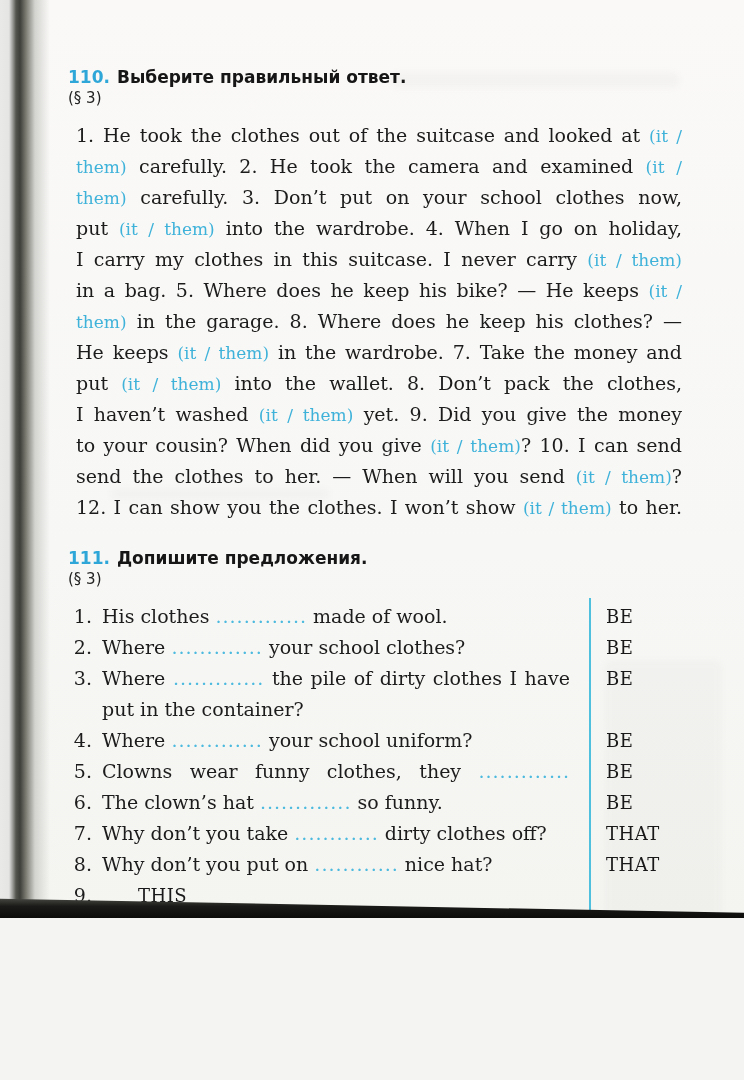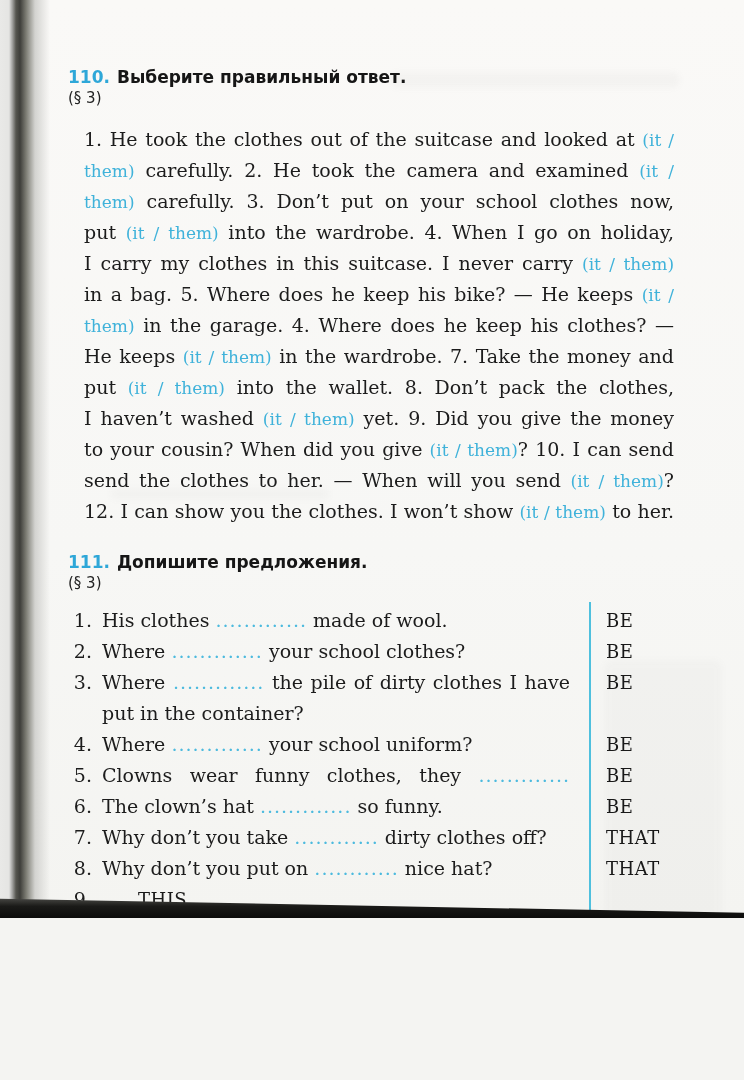--- a/index.html
+++ b/index.html
@@ -31,21 +31,21 @@
   .sm2{left:604px;top:660px;width:118px;height:330px;opacity:.04;}
   .sm3{left:110px;top:488px;width:220px;height:12px;opacity:.04;}
 
   .content{position:absolute;left:68px;top:66px;width:622px;}
 
   .ex-head{font-family:"DejaVu Sans",sans-serif;font-weight:bold;font-size:17px;line-height:22px;}
   .ex-num{color:#2ea7d8;margin-right:7px;}
   .ex-title{color:#161616;}
   .ex-section{font-family:"DejaVu Sans",sans-serif;font-size:15px;line-height:20px;margin-bottom:12px;color:#222;}
 
-  .ex-text{font-size:19px;margin:16px;}
+  .ex-text{font-size:19px;margin:8px;}
   .line{height:31px;line-height:31px;overflow:hidden;}
   .line.j{text-align:justify;}
   .line.j::after{content:"";display:inline-block;width:100%;height:0;}
   .accent{color:#3fb2da;font-size:17px;}
   .blank{color:#4cbade;letter-spacing:1px;}
 
   .ex111{margin-top:24px;}
   .list{position:relative;margin-left:-8px;margin-top:10px;width:636px;font-size:19px;}
   .row{display:flex;align-items:flex-start;}
   .num{flex:0 0 32px;text-align:right;margin-right:10px;line-height:31px;}
@@ -71,21 +71,21 @@
         <span class="ex-num">110.</span><span class="ex-title">Выберите правильный ответ.</span>
       </div>
       <div class="ex-section">(§ 3)</div>
       <div class="ex-text">
           <div class="line j"><span>1. He took the clothes out of the suitcase and looked at </span><span class="accent">(it /</span></div>
           <div class="line j"><span class="accent">them)</span><span> carefully. 2. He took the camera and examined </span><span class="accent">(it /</span></div>
           <div class="line j"><span class="accent">them)</span><span> carefully. 3. Don’t put on your school clothes now,</span></div>
           <div class="line j"><span>put </span><span class="accent">(it / them)</span><span> into the wardrobe. 4. When I go on holiday,</span></div>
           <div class="line j"><span>I carry my clothes in this suitcase. I never carry </span><span class="accent">(it / them)</span></div>
           <div class="line j"><span>in a bag. 5. Where does he keep his bike? — He keeps </span><span class="accent">(it /</span></div>
-          <div class="line j"><span class="accent">them)</span><span> in the garage. 4. Where does he keep his clothes? —</span></div>
+          <div class="line j"><span class="accent">them)</span><span> in the garage. 8. Where does he keep his clothes? —</span></div>
           <div class="line j"><span>He keeps </span><span class="accent">(it / them)</span><span> in the wardrobe. 7. Take the money and</span></div>
           <div class="line j"><span>put </span><span class="accent">(it / them)</span><span> into the wallet. 8. Don’t pack the clothes,</span></div>
           <div class="line j"><span>I haven’t washed </span><span class="accent">(it / them)</span><span> yet. 9. Did you give the money</span></div>
           <div class="line j"><span>to your cousin? When did you give </span><span class="accent">(it / them)</span><span>? 10. I can send</span></div>
           <div class="line j"><span>send the clothes to her. — When will you send </span><span class="accent">(it / them)</span><span>?</span></div>
           <div class="line j"><span>12. I can show you the clothes. I won’t show </span><span class="accent">(it / them)</span><span> to her.</span></div>
         </div>
     </section>
 
     <section class="ex111">

